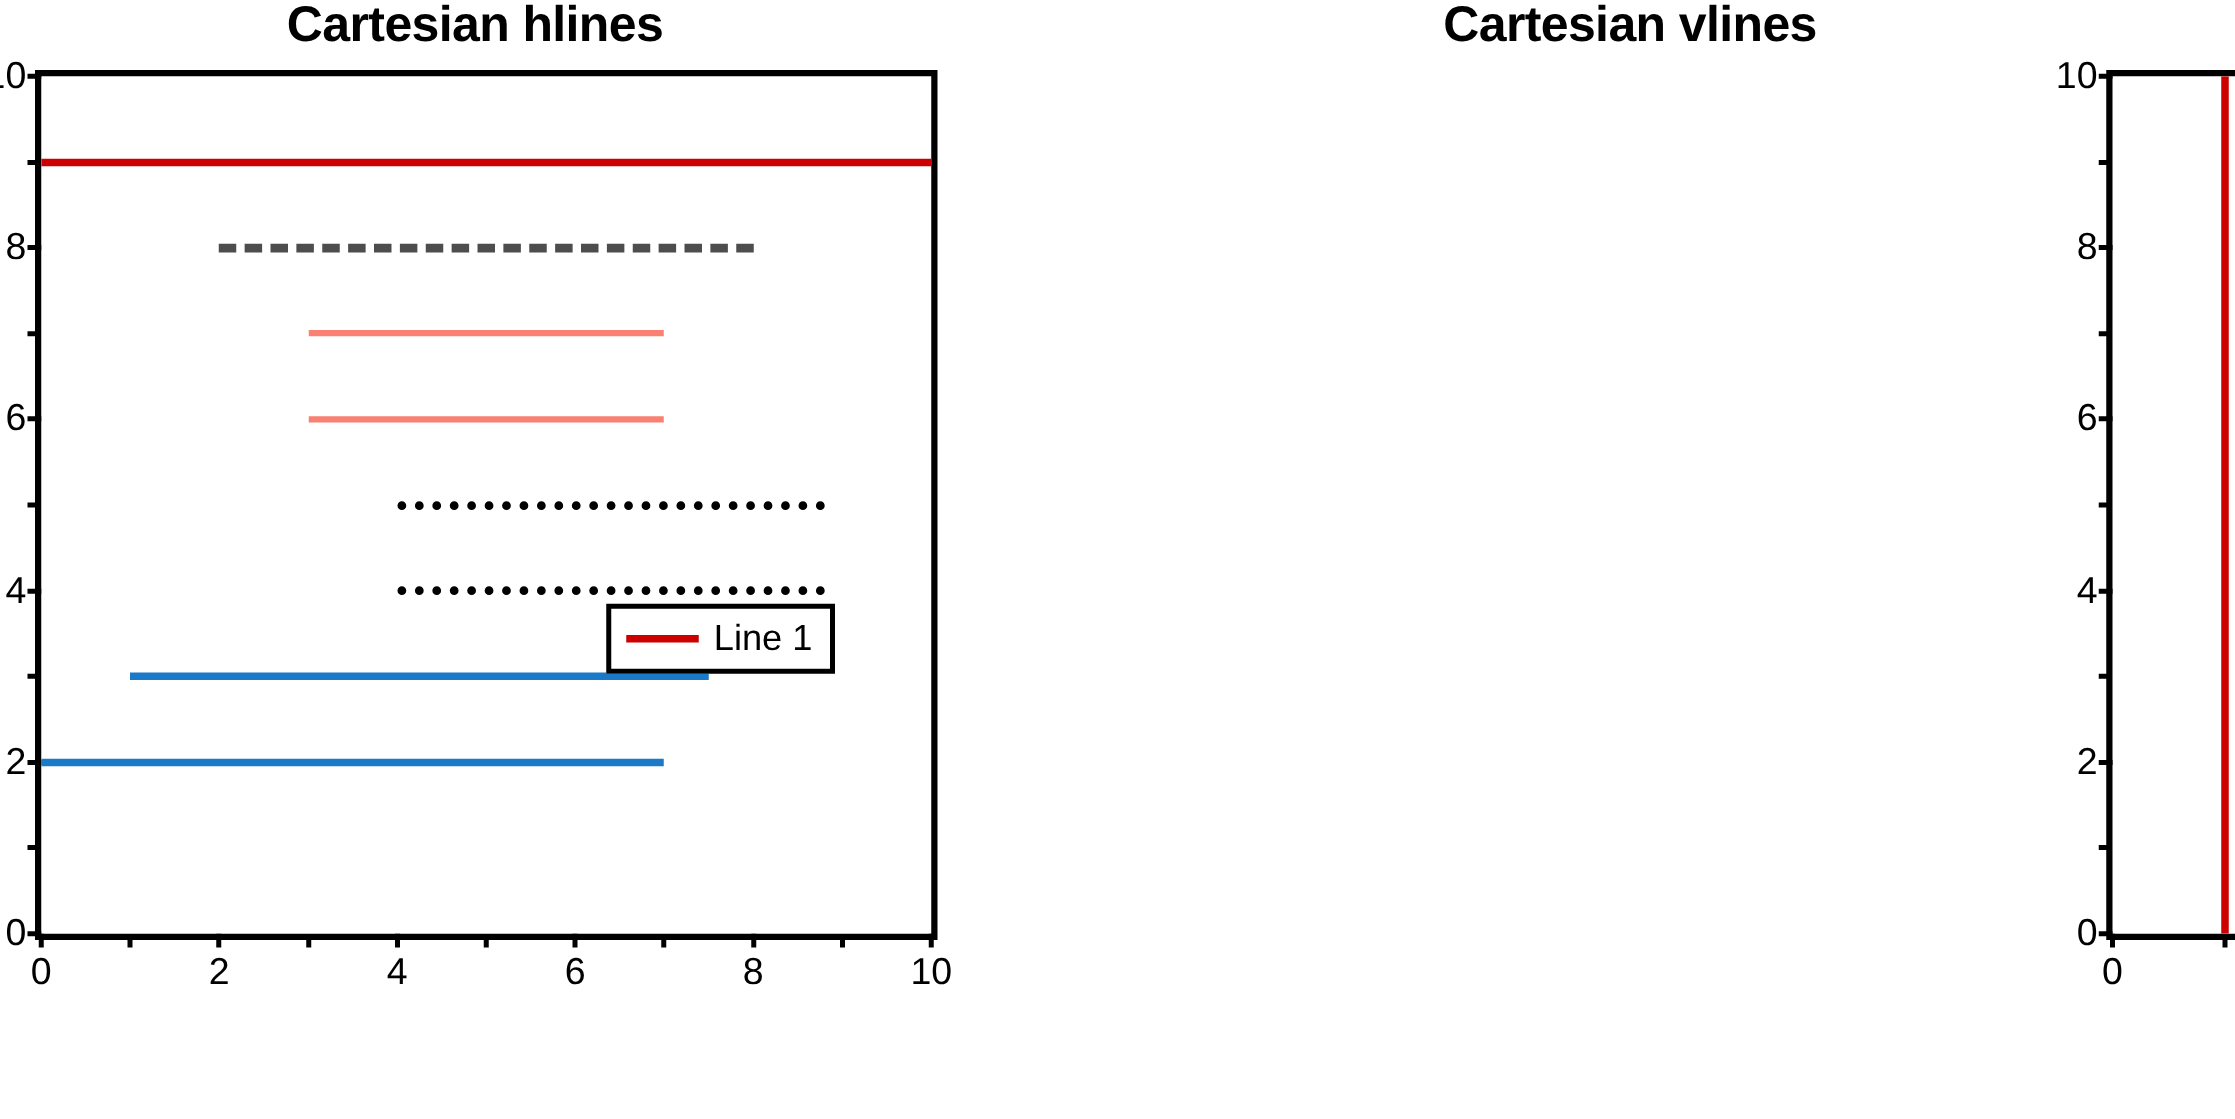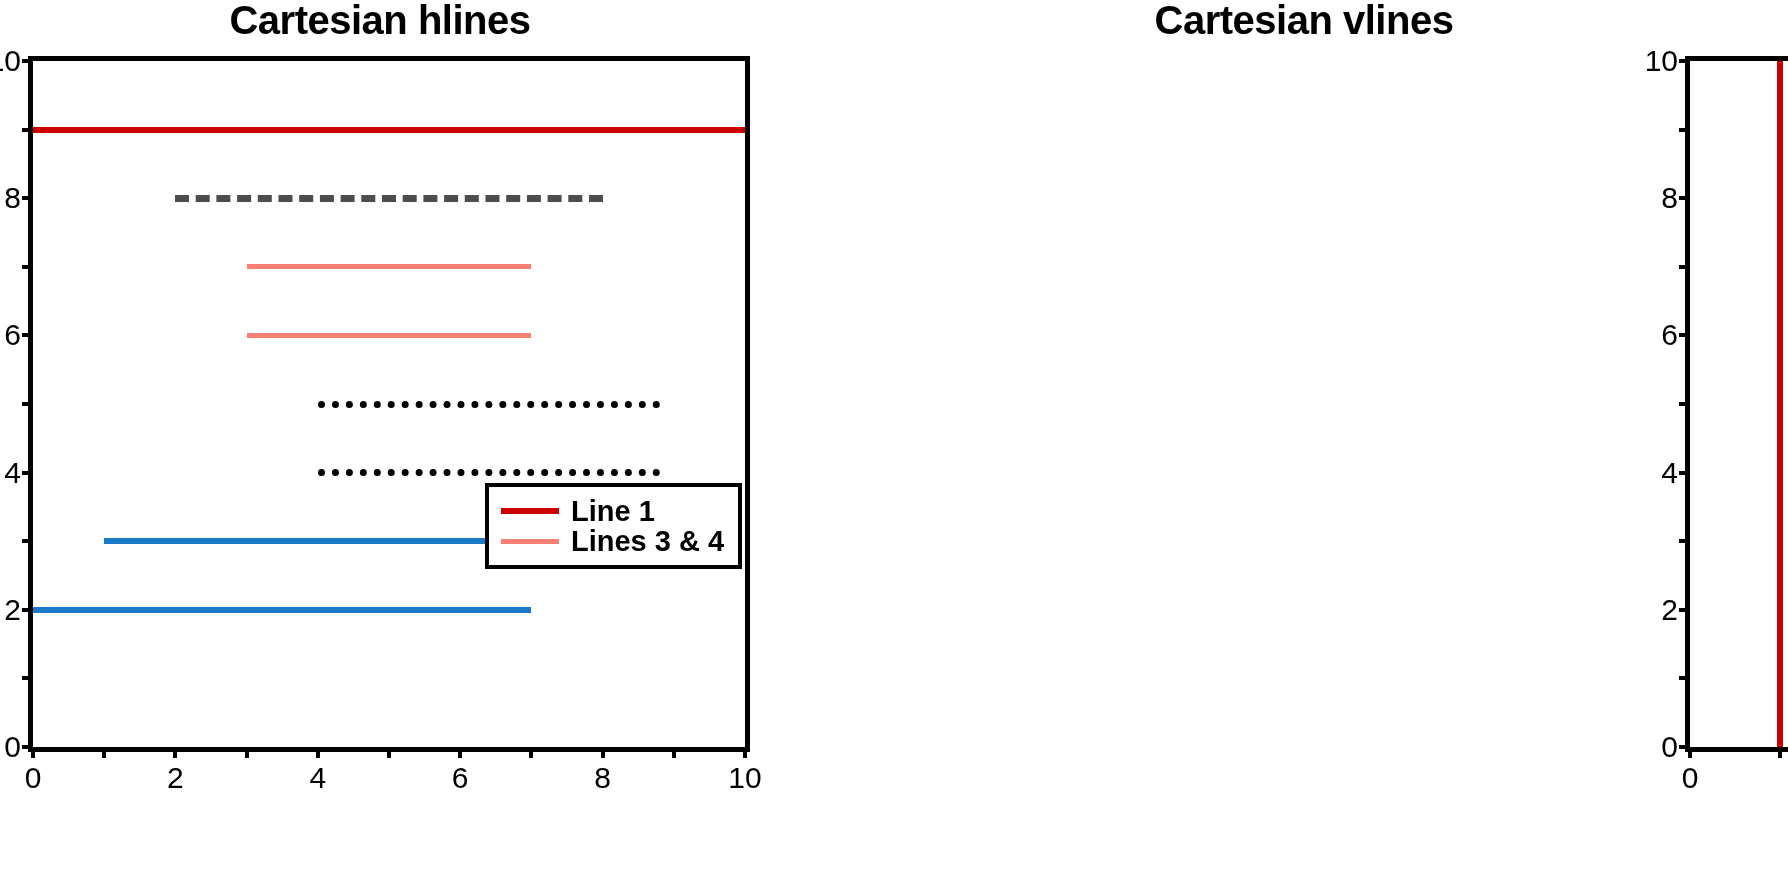--- a/index.html
+++ b/index.html
@@ -78,21 +78,20 @@
   .ticklabel.y { right: 100%; margin-right: 12px; transform: translateY(-50%); }
   .ticklabel.x { top: 100%; margin-top: 14px; transform: translateX(-50%); }
 
   
   .legend {
     position: absolute;
     box-sizing: border-box;
     border: 4px solid #000000;
     background: #ffffff;
     padding: 9px 14px 9px 12px;
-    font-weight: bold;
   }
   #legend-left  { left: 452px; top: 422px; }
 
   .legend-row {
     display: flex;
     align-items: center;
     height: 30px;
   }
   .legend-swatch {
     position: relative;
@@ -133,26 +132,20 @@
           <div class="hline" style="left: 71.2px; width: 462.8px; top: 477.2px; border-top: 6px solid rgb(26, 122, 200);"></div>
           <div class="hline" style="left: 0px; width: 498.4px; top: 545.8px; border-top: 6px solid rgb(26, 122, 200);"></div>
         </div>
 
       <div class="legend" id="legend-left">
           <div class="legend-row">
             <span class="legend-swatch">
               <i style="border-top: 6px solid rgb(204, 0, 0); margin-top: -3px;"></i>
             </span>
             <span class="legend-label">Line 1</span>
-          </div>
-          <div class="legend-row">
-            <span class="legend-swatch">
-              <i style="border-top: 5px solid rgb(249, 128, 114); margin-top: -2.5px;"></i>
-            </span>
-            <span class="legend-label">Lines 3 &amp; 4</span>
           </div>
         </div>
     <div class="tick-y" style="top: 684px;"></div>
         <div class="tick-y minor" style="top: 615.4px;"></div>
         <div class="tick-y" style="top: 546.8px;"></div>
         <div class="tick-y minor" style="top: 478.2px;"></div>
         <div class="tick-y" style="top: 409.6px;"></div>
         <div class="tick-y minor" style="top: 341px;"></div>
         <div class="tick-y" style="top: 272.4px;"></div>
         <div class="tick-y minor" style="top: 203.8px;"></div>

